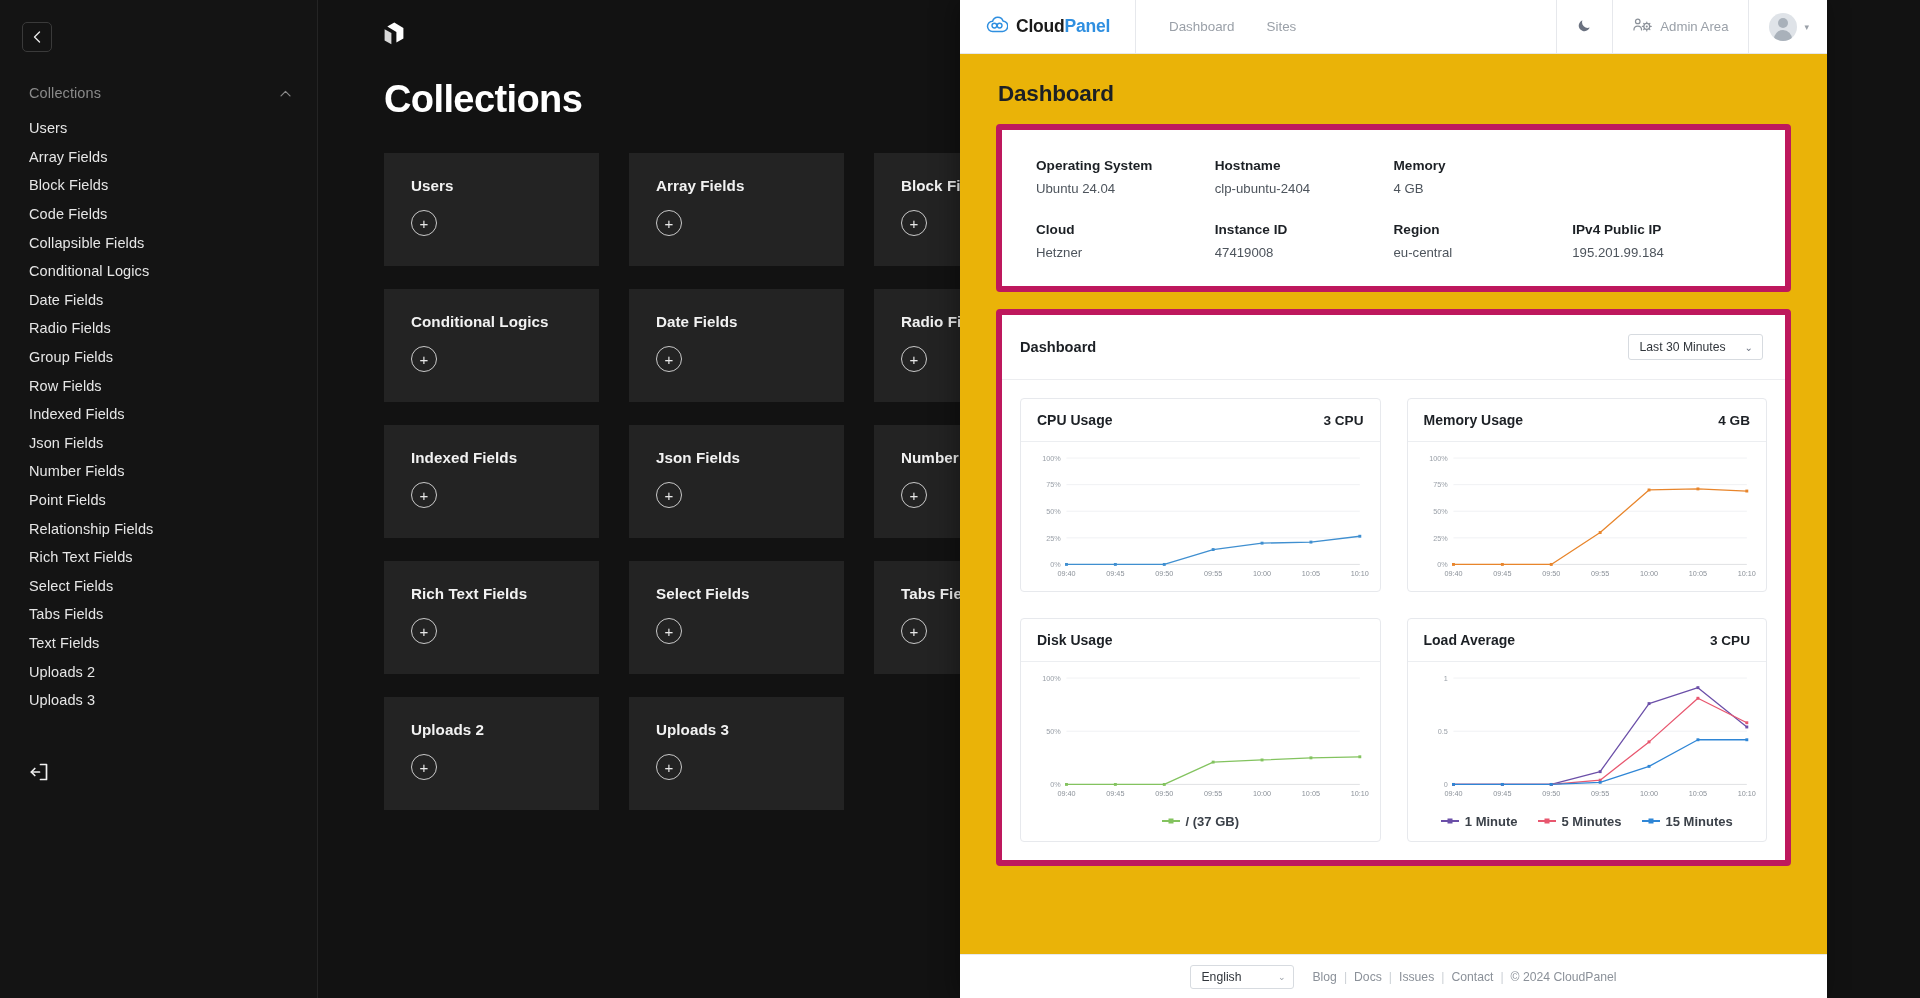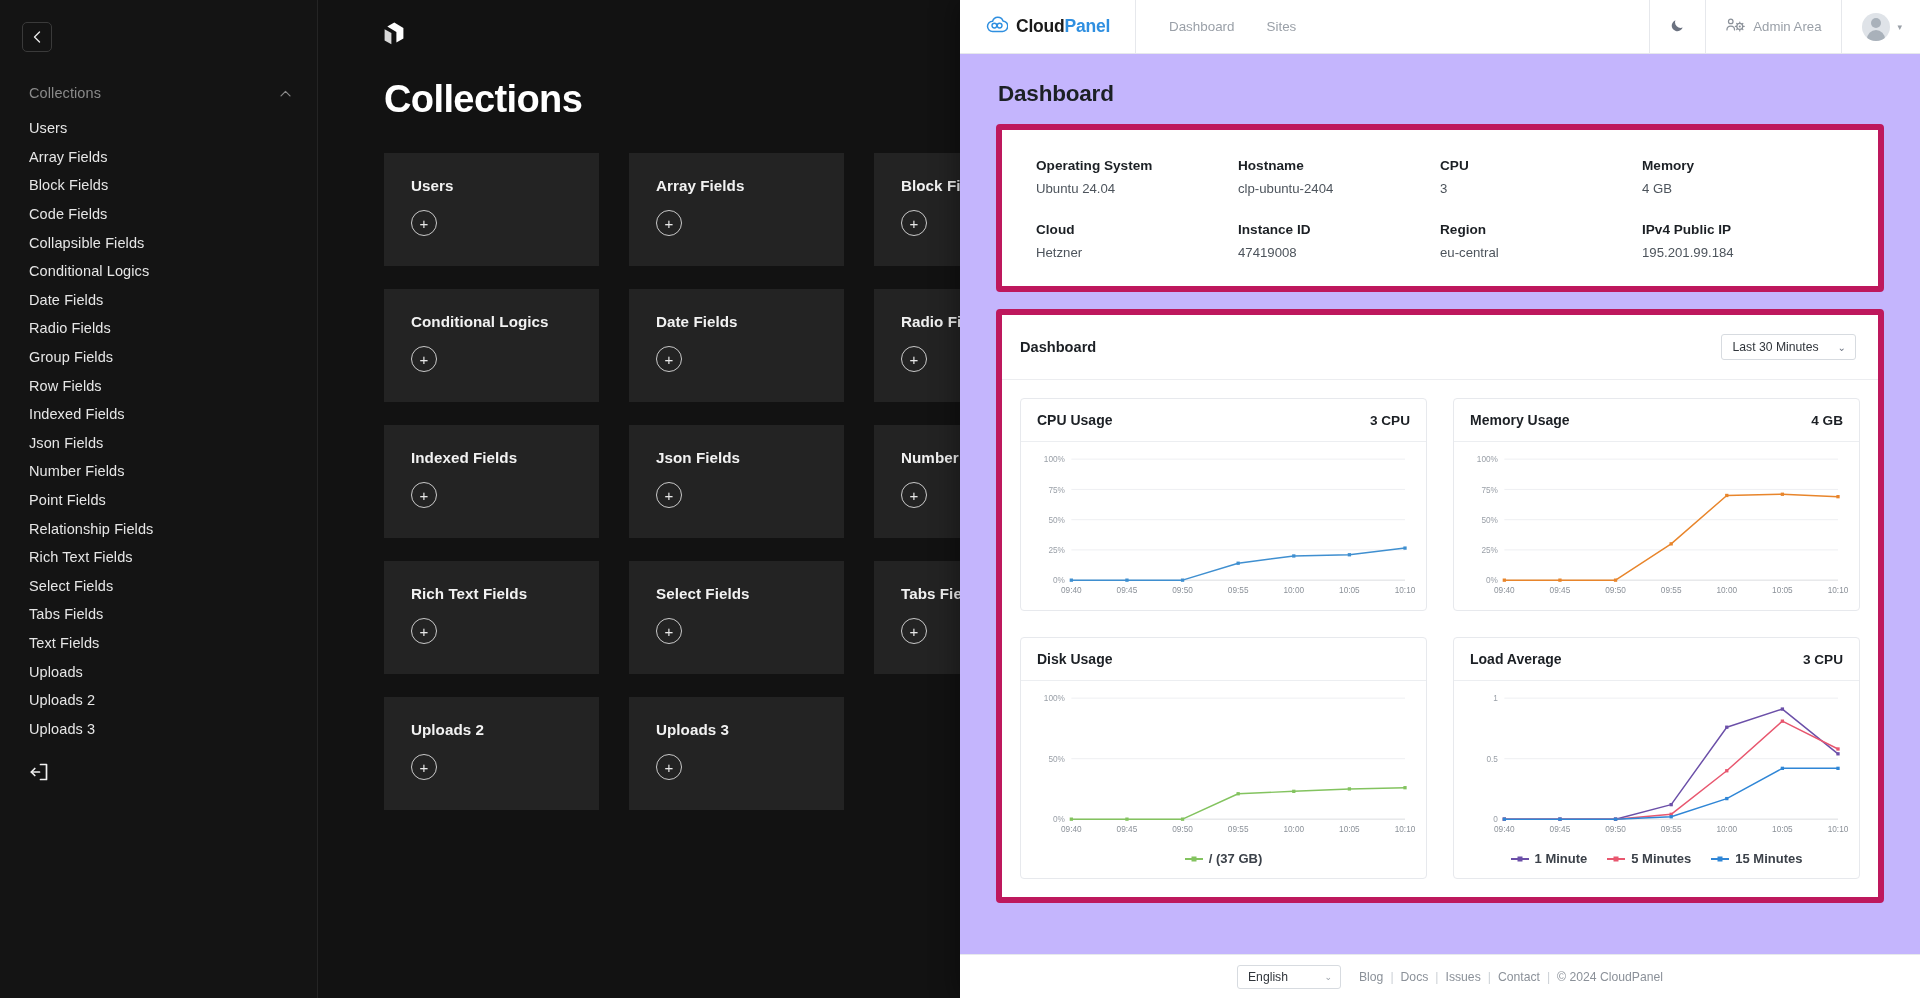--- a/index.html
+++ b/index.html
@@ -62,22 +62,22 @@
   .card-plus {
     margin-top: 16px; width: 26px; height: 26px; border-radius: 50%;
     border: 1px solid #c9c9c9; color: #e8e8e8;
     display: flex; align-items: center; justify-content: center;
     font-size: 15px; line-height: 1; cursor: pointer;
   }
 
   
   .cp {
     position: absolute; left: 960px; top: 0;
-    width: 960px; height: 998px;
-    background: #c4b5fd;
+    width: 867px; height: 998px;
+    background: #eab308;
     box-shadow: -4px 0 24px rgba(0,0,0,.35);
     display: flex; flex-direction: column;
     font-family: "Liberation Sans", sans-serif;
   }
   .cp-header {
     height: 54px; background: #fff; border-bottom: 1px solid #e6e8ec;
     display: flex; align-items: stretch; flex: 0 0 54px;
   }
   .brand {
     display: flex; align-items: center; gap: 8px;
@@ -220,21 +220,20 @@
           <a class="nav-item">Row Fields</a>
           <a class="nav-item">Indexed Fields</a>
           <a class="nav-item">Json Fields</a>
           <a class="nav-item">Number Fields</a>
           <a class="nav-item">Point Fields</a>
           <a class="nav-item">Relationship Fields</a>
           <a class="nav-item">Rich Text Fields</a>
           <a class="nav-item">Select Fields</a>
           <a class="nav-item">Tabs Fields</a>
           <a class="nav-item">Text Fields</a>
-          <a class="nav-item">Uploads</a>
           <a class="nav-item">Uploads 2</a>
           <a class="nav-item">Uploads 3</a>
         </div>
 
       <span class="logout-icon">
         <svg width="22" height="22" viewBox="0 0 22 22" fill="none">
           <path d="M12.5 3.5H18.5V18.5H12.5" stroke="#f0f0f0" stroke-width="1.7" stroke-linecap="round" stroke-linejoin="round"></path>
           <path d="M11.5 11H3.5" stroke="#f0f0f0" stroke-width="1.7" stroke-linecap="round"></path>
           <path d="M6.8 7.5L3.3 11L6.8 14.5" stroke="#f0f0f0" stroke-width="1.7" stroke-linecap="round" stroke-linejoin="round"></path>
         </svg>
@@ -379,24 +378,20 @@
 
       <div class="panel sysinfo">
         <div class="sys-row" id="sys-row-1">
             <div>
               <div class="sys-label">Operating System</div>
               <div class="sys-value">Ubuntu 24.04</div>
             </div>
             <div>
               <div class="sys-label">Hostname</div>
               <div class="sys-value">clp-ubuntu-2404</div>
-            </div>
-            <div>
-              <div class="sys-label">CPU</div>
-              <div class="sys-value">3</div>
             </div>
             <div>
               <div class="sys-label">Memory</div>
               <div class="sys-value">4 GB</div>
             </div>
           </div>
         <div class="sys-row" id="sys-row-2">
             <div>
               <div class="sys-label">Cloud</div>
               <div class="sys-value">Hetzner</div>

